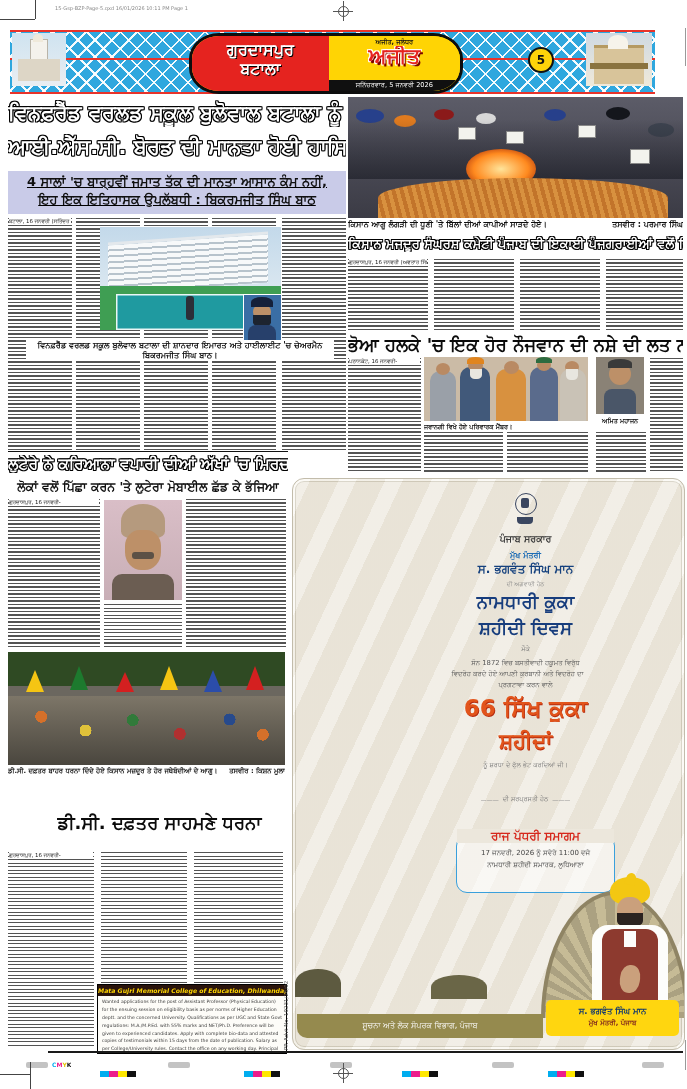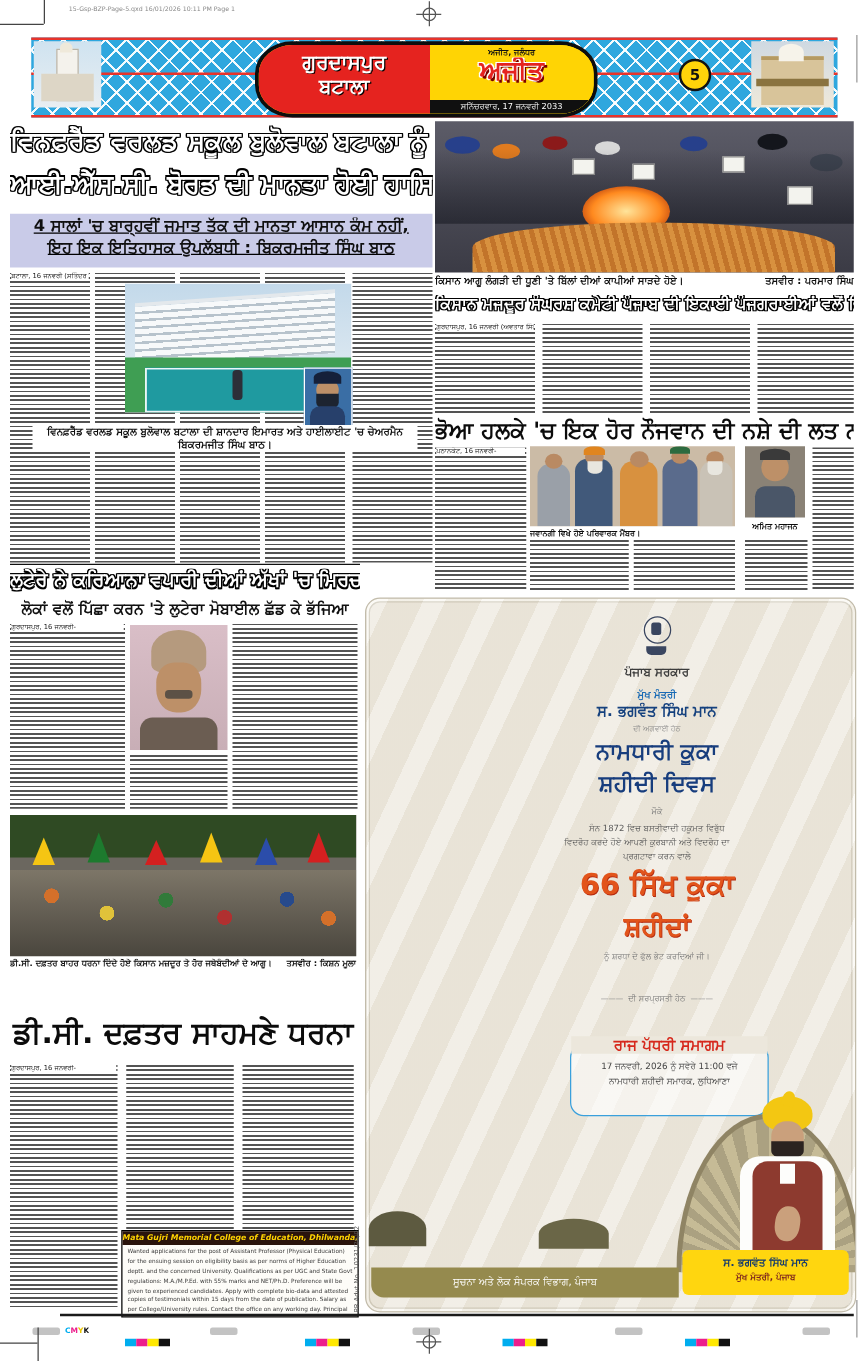--- a/index.html
+++ b/index.html
@@ -76,21 +76,21 @@
   <div class="abs nw" style="left:55px;top:5px;width:300px;font-size:5px;color:#888">15-Gsp-BZP-Page-5.qxd  16/01/2026  10:11 PM  Page 1</div>
   <div class="abs reg" style="left:333px;top:1px">
       <i class="rh"></i>
       <i class="rv"></i>
       <i class="rc"></i>
     </div>
   <div class="abs mark" style="left:35px;top:0;width:1px;height:19px"></div>
   <div class="abs mark" style="left:0;top:19px;width:35px;height:1px"></div>
   <div class="abs mark" style="left:685px;top:28px;width:1px;height:38px;background:#999"></div>
 
-  <div id="mast" class="abs" style="left:25px;top:30px;width:645px;height:60px">
+  <div id="mast" class="abs" style="left:10px;top:30px;width:645px;height:60px">
     <i class="midline"></i>
 
     <div class="photo" style="left:2px;top:1px;width:54px;height:53px;background:linear-gradient(#cfe3f0,#e9eef2)">
       <i style="left:18px;top:6px;width:16px;height:40px;background:#f4f2ec;border:1px solid #b9b4a8"></i>
       <i style="left:21px;top:1px;width:10px;height:8px;background:#efe9da;border-radius:50% 50% 0 0"></i>
       <i style="left:6px;top:26px;width:42px;height:22px;background:#ddd6c6"></i>
     </div>
 
     <div class="photo" style="left:576px;top:1px;width:66px;height:53px;background:linear-gradient(#cfd9e2,#efe9da)">
       <i style="left:8px;top:12px;width:50px;height:36px;background:#d8c49a;border-top:3px solid #b59a62"></i>
@@ -99,21 +99,21 @@
     </div>
 
     <div id="mastoval" class="abs" style="left:179px;top:1px;width:268px;height:55px">
       <div style="width:51%;background:#e5231f;color:#fff;text-align:center;padding-top:4px">
         <div class="xb nw" style="font-size:16px;text-shadow:1px 1px 0 #000">ਗੁਰਦਾਸਪੁਰ</div>
         <div class="xb nw" style="font-size:16px;text-shadow:1px 1px 0 #000">ਬਟਾਲਾ</div>
       </div>
       <div style="width:49%;position:relative;background:#ffd404;text-align:center">
         <div class="b nw" style="font-size:6.5px;color:#111;padding-top:2px">ਅਜੀਤ, ਜਲੰਧਰ</div>
         <div class="xb nw" style="font-size:21px;line-height:1;color:#e5231f;text-shadow:-1px -1px 0 #fff,1px -1px 0 #fff,-1px 1px 0 #fff,2px 2px 0 #7a0000">ਅਜੀਤ</div>
-        <div class="nw" style="position:absolute;left:0;bottom:0;width:100%;height:11px;background:#101010;color:#fff;font-size:6.6px;line-height:11px">ਸਨਿੱਚਰਵਾਰ, 17 ਜਨਵਰੀ 2033</div>
+        <div class="nw" style="position:absolute;left:0;bottom:0;width:100%;height:11px;background:#101010;color:#fff;font-size:6.6px;line-height:11px">ਸਨਿੱਚਰਵਾਰ, 5 ਜਨਵਰੀ 2026</div>
       </div>
     </div>
     <div class="abs pgnum" style="left:518px;top:15px">5</div>
   </div>
 
   <div class="abs ctr ol nw" style="left:8px;top:100px;width:338px;font-size:21px;line-height:1.3">ਵਿਨਫ਼ਰੈੱਡ ਵਰਲਡ ਸਕੂਲ ਬੁਲੋਵਾਲ ਬਟਾਲਾ ਨੂੰ ਆਈ.ਸੀ.ਐੱਸ.ਈ./</div>
   <div class="abs ctr ol nw" style="left:8px;top:134px;width:338px;font-size:21px;line-height:1.3">ਆਈ.ਐੱਸ.ਸੀ. ਬੋਰਡ ਦੀ ਮਾਨਤਾ ਹੋਈ ਹਾਸਿਲ</div>
   <div class="abs subbox" style="left:8px;top:171px;width:338px;height:43px">
     <div class="ctr b nw" style="font-size:13px;margin-top:3px;color:#101010">4 ਸਾਲਾਂ 'ਚ ਬਾਰ੍ਹਵੀਂ ਜਮਾਤ ਤੱਕ ਦੀ ਮਾਨਤਾ ਆਸਾਨ ਕੰਮ ਨਹੀਂ,</div>
     <div class="ctr b nw" style="font-size:13px;margin-top:2px;color:#101010">ਇਹ ਇਕ ਇਤਿਹਾਸਕ ਉਪਲੱਬਧੀ : ਬਿਕਰਮਜੀਤ ਸਿੰਘ ਬਾਠ</div>
@@ -170,21 +170,21 @@
        radial-gradient(circle 6px at 45% 35%,#317a3a 98%,transparent),
        radial-gradient(circle 6px at 62% 55%,#b03030 98%,transparent),
        radial-gradient(circle 6px at 80% 34%,#274a8c 98%,transparent),
        radial-gradient(circle 6px at 92% 56%,#d4702a 98%,transparent),
        linear-gradient(#7d7668,#4a463e)"></i>
   </div>
   <div class="abs" style="left:8px;top:767px;width:277px;display:flex">
     <span class="cap nw" style="flex:1;font-size:6.8px">ਡੀ.ਸੀ. ਦਫ਼ਤਰ ਬਾਹਰ ਧਰਨਾ ਦਿੰਦੇ ਹੋਏ ਕਿਸਾਨ ਮਜ਼ਦੂਰ ਤੇ ਹੋਰ ਜਥੇਬੰਦੀਆਂ ਦੇ ਆਗੂ।</span>
     <span class="cap nw" style="font-size:6.8px">ਤਸਵੀਰ : ਕਿਸ਼ਨ ਮੂਲਾ</span>
   </div>
-  <div class="abs ctr solid-head nw" style="left:8px;top:812px;width:277px;font-size:24px">ਡੀ.ਸੀ. ਦਫ਼ਤਰ ਸਾਹਮਣੇ ਧਰਨਾ</div>
+  <div class="abs ctr solid-head nw" style="left:21px;top:812px;width:277px;font-size:18px">ਡੀ.ਸੀ. ਦਫ਼ਤਰ ਸਾਹਮਣੇ ਧਰਨਾ</div>
   <div class="abs ft" style="left:8px;top:852px;width:86px;height:196px"></div>
   <div class="abs ft" style="left:101px;top:852px;width:86px;height:196px"></div>
   <div class="abs ft" style="left:194px;top:852px;width:89px;height:196px"></div>
   <div class="abs dateline nw" style="left:9px;top:852px;width:84px">ਗੁਰਦਾਸਪੁਰ, 16 ਜਨਵਰੀ-</div>
 
   <div class="abs noticebox" style="left:97px;top:984px;width:188px;height:68px">
     <div class="nb-head">Mata Gujri Memorial College of Education, Dhilwanda, Gurdaspur</div>
     <div style="padding:2px 4px">
       <div class="nb-line">Wanted applications for the post of Assistant Professor (Physical Education)</div>
       <div class="nb-line">for the ensuing session on eligibility basis as per norms of Higher Education</div>

